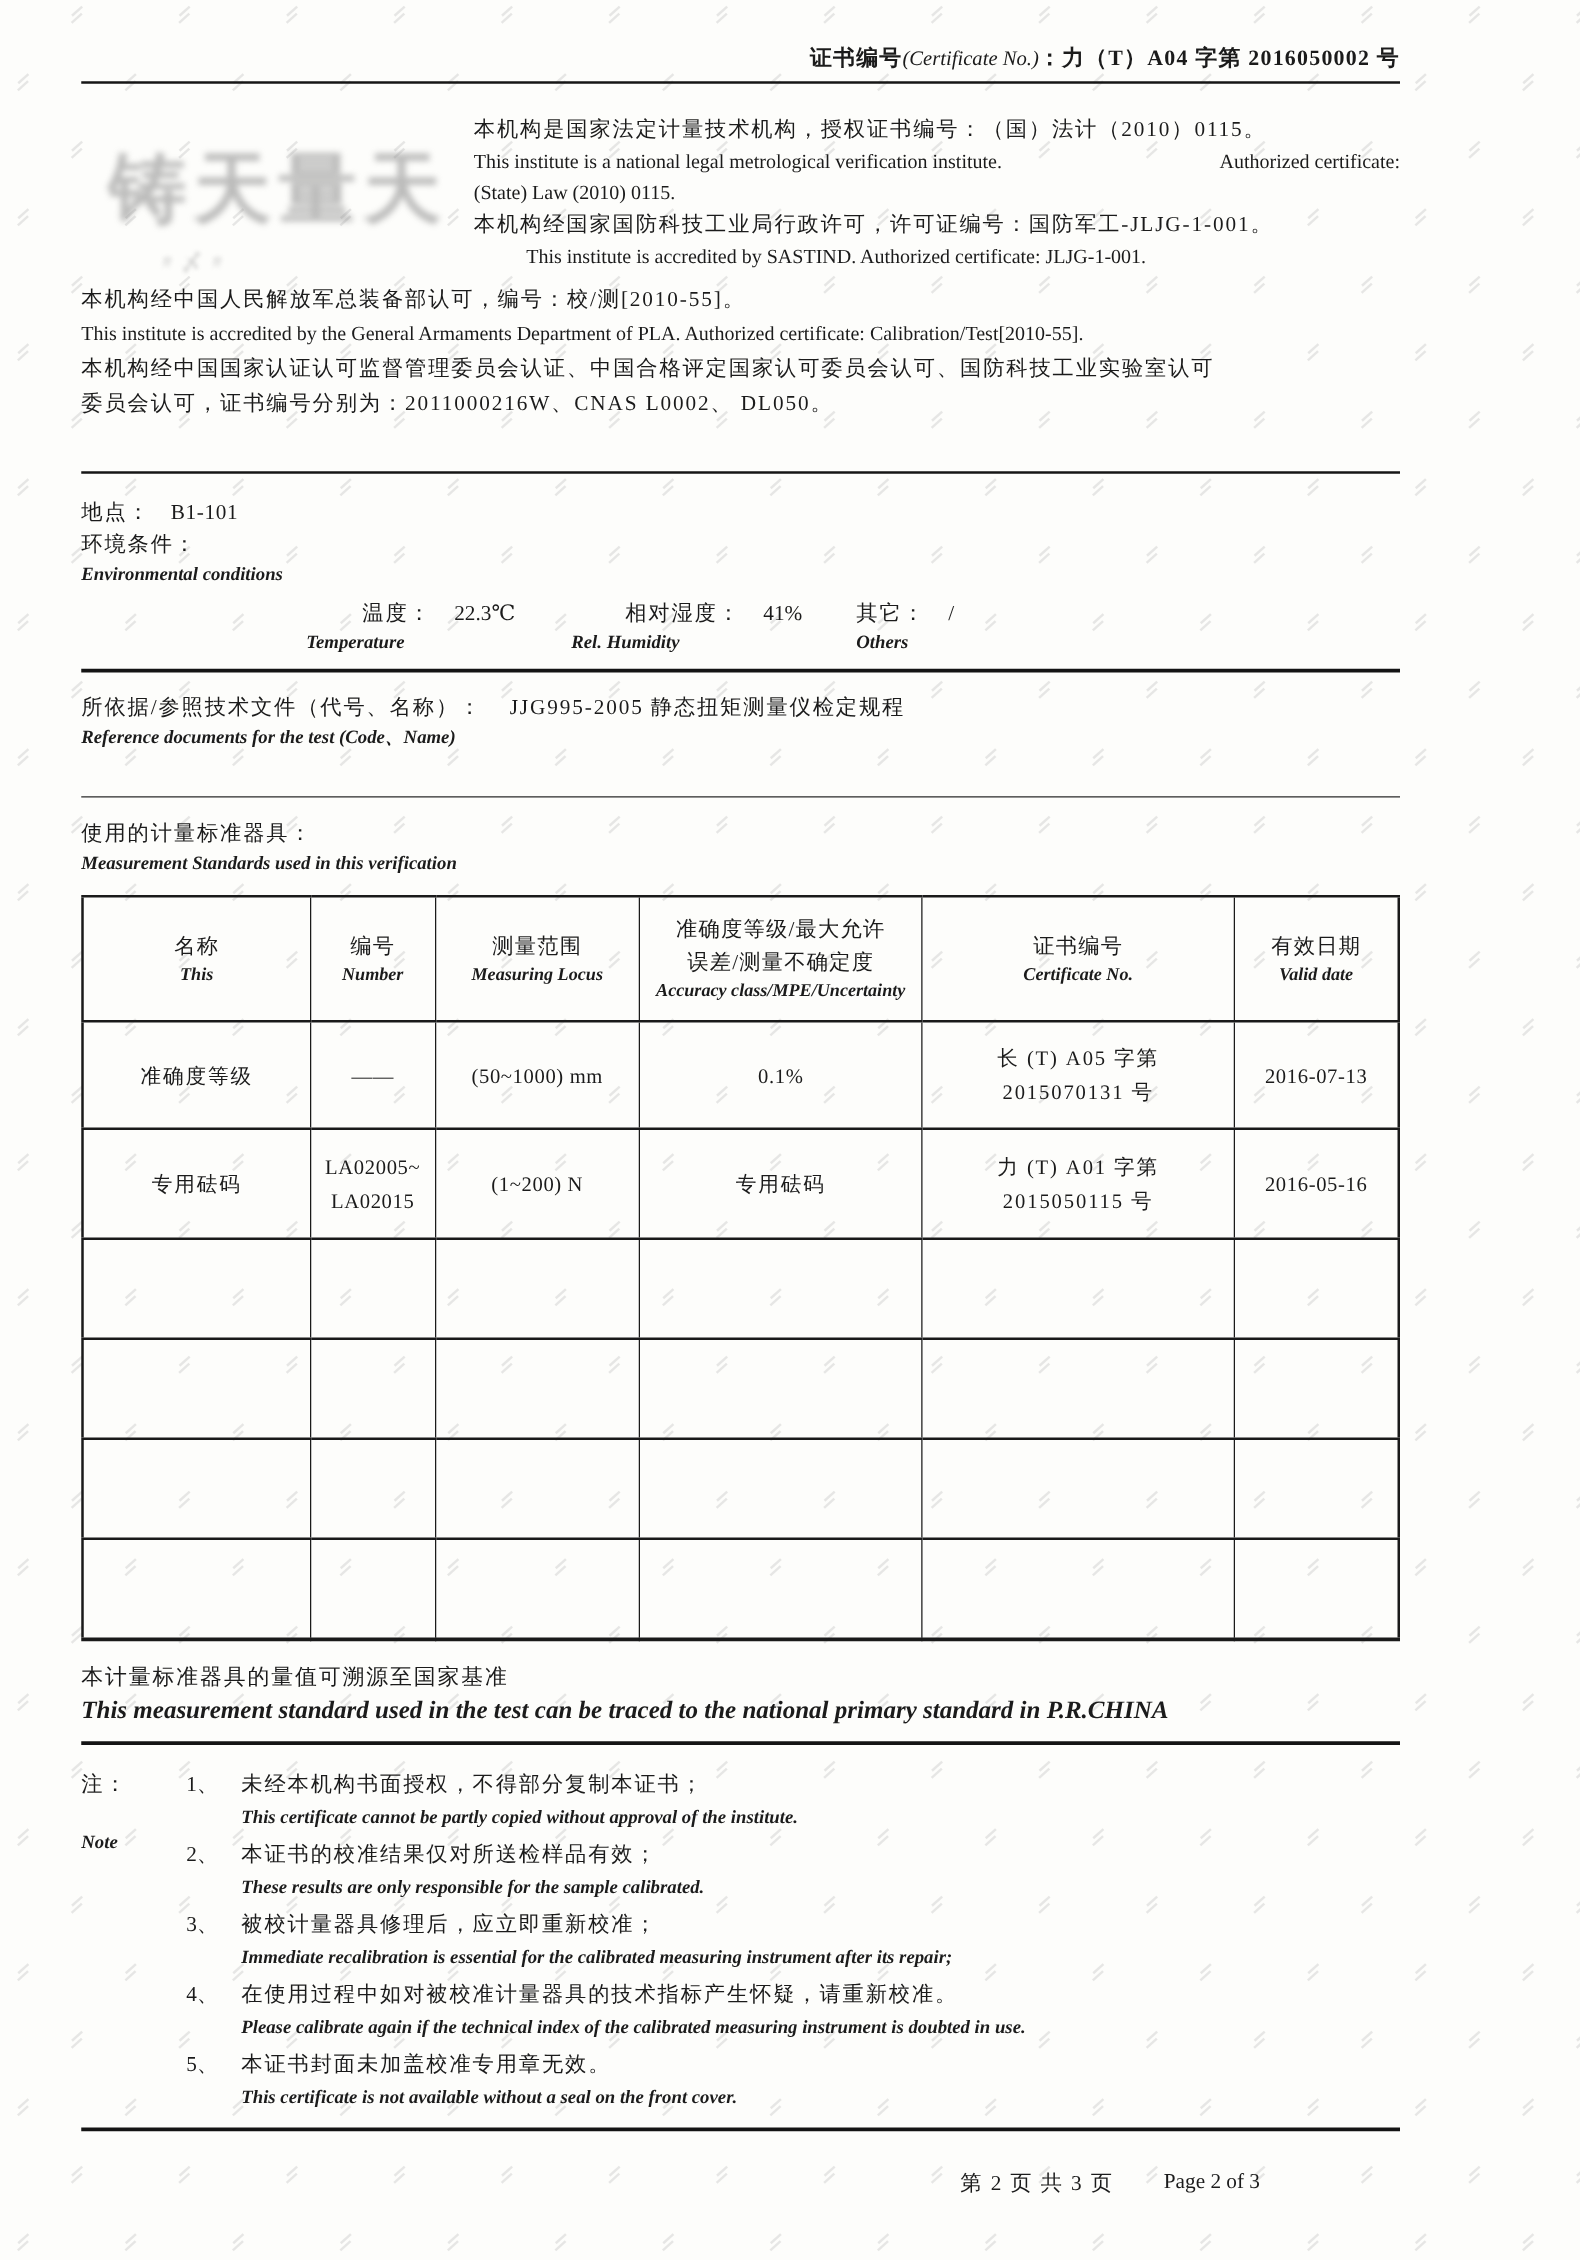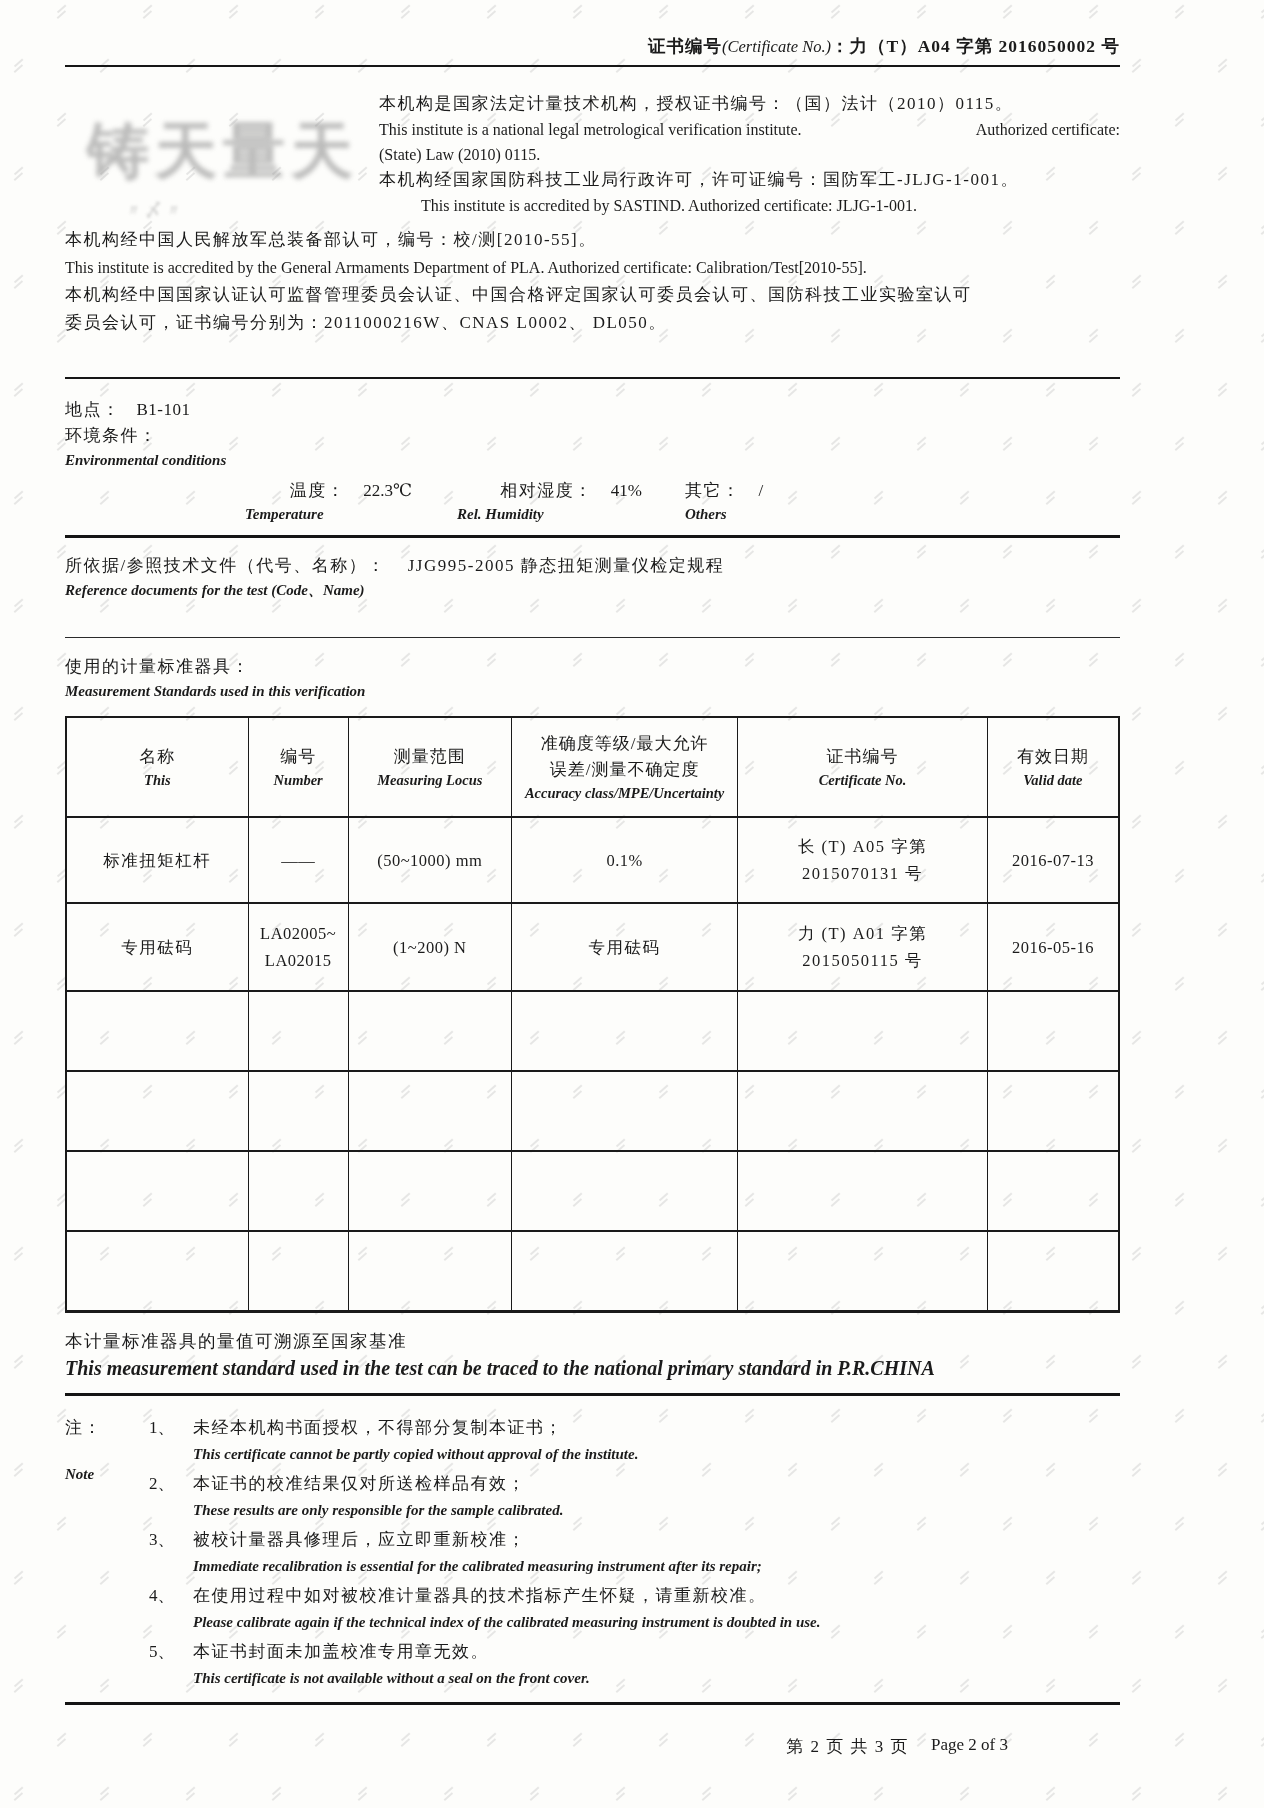--- a/index.html
+++ b/index.html
@@ -92,21 +92,21 @@
   .notes-label{width:84px;flex:none;}
   .notes-label .zh{font-size:17px;line-height:27px;}
   .notes-label .en{font-size:15px;line-height:26px;margin-top:20px;}
   .note-item{margin-bottom:3px;}
   .note-zh{display:flex;font-size:17px;line-height:27px;}
   .note-zh .num{width:44px;flex:none;}
   .note-en{margin-left:44px;font-size:15px;line-height:26px;font-weight:bold;}
 
   
   .rule6{margin-top:8px;}
-  .footer-row{display:flex;justify-content:flex-end;gap:22px;padding-right:112px;
+  .footer-row{display:flex;justify-content:flex-end;gap:40px;padding-right:112px;
               margin-top:30px;font-size:17px;}
 </style>
 </head>
 <body>
 
 <div class="page">
   <div class="wm-layer">
       <span class="wm" style="left: 56px; top: 8px;"></span>
       <span class="wm" style="left: 142px; top: 8px;"></span>
       <span class="wm" style="left: 228px; top: 8px;"></span>
@@ -717,21 +717,21 @@
           <tr class="h-head">
         <th><div class="h-zh cn">名称</div><div class="h-en en-b">This</div></th>
         <th><div class="h-zh cn">编号</div><div class="h-en en-b">Number</div></th>
         <th><div class="h-zh cn">测量范围</div><div class="h-en en-b">Measuring Locus</div></th>
         <th><div class="h-zh cn">准确度等级/最大允许
 误差/测量不确定度</div><div class="h-en en-b">Accuracy class/MPE/Uncertainty</div></th>
         <th><div class="h-zh cn">证书编号</div><div class="h-en en-b">Certificate No.</div></th>
         <th><div class="h-zh cn">有效日期</div><div class="h-en en-b">Valid date</div></th>
       </tr>
       <tr class="h-r1">
-        <td class="cn">标准扭矩杠杆</td>
+        <td class="cn">准确度等级</td>
         <td>——</td>
         <td>(50~1000) mm</td>
         <td>0.1%</td>
         <td class="cn">长 (T) A05 字第
 2015070131 号</td>
         <td>2016-07-13</td>
       </tr>
       <tr class="h-r2">
         <td class="cn">专用砝码</td>
         <td>LA02005~

